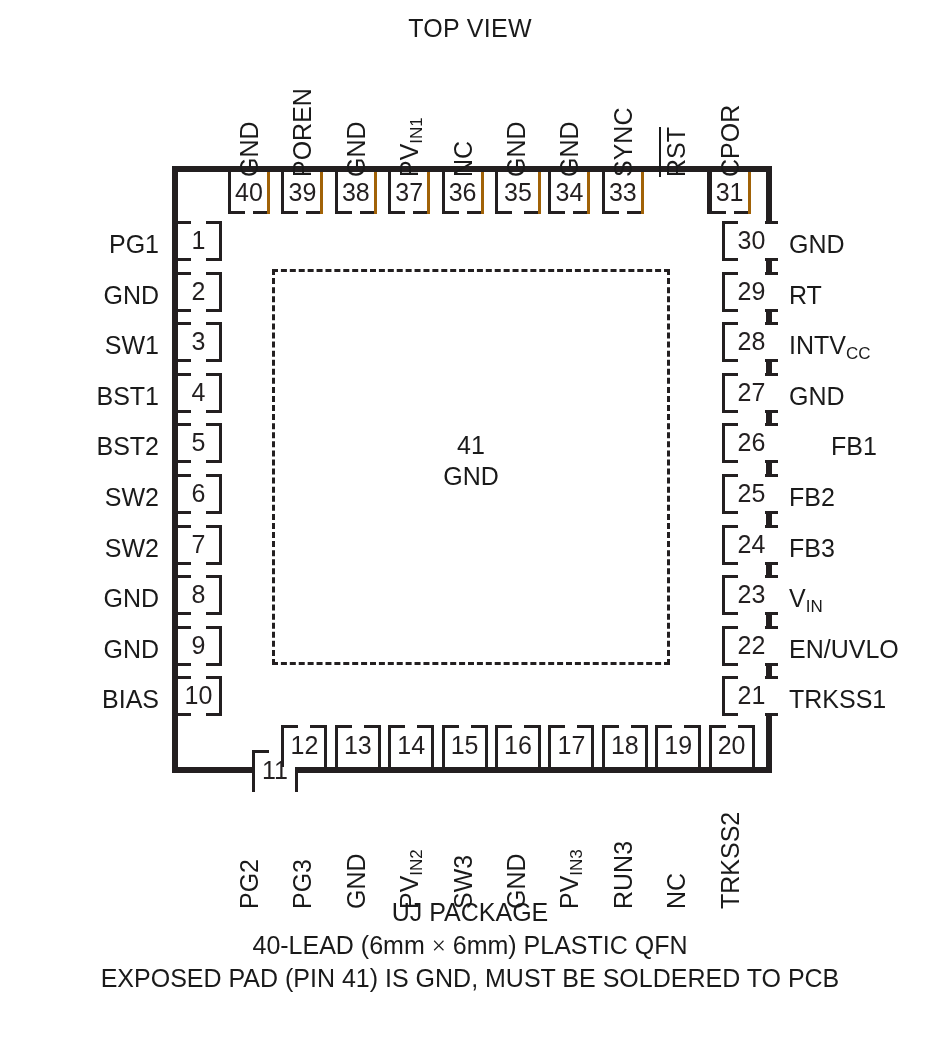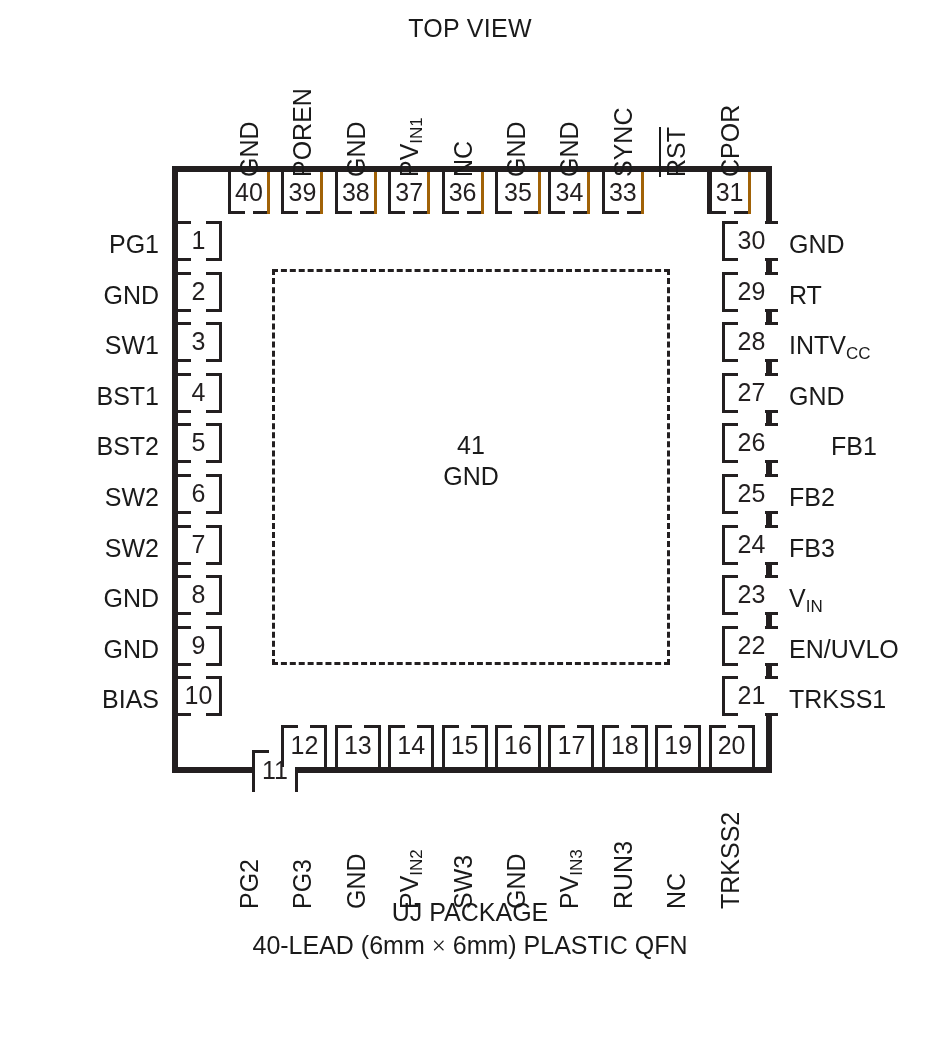--- a/index.html
+++ b/index.html
@@ -409,13 +409,14 @@
     <div class="label label-vert label-bottom" style="left: 529px; top: 884px;">GND</div>
     <div class="label label-vert label-bottom" style="left: 582.4px; top: 884px;">PV<sub>IN3</sub></div>
     <div class="label label-vert label-bottom" style="left: 635.8px; top: 884px;">RUN3</div>
     <div class="label label-vert label-bottom" style="left: 689.2px; top: 884px;">NC</div>
     <div class="label label-vert label-bottom" style="left: 742.6px; top: 884px;">TRKSS2</div>
   </div>
 
 <div id="caption">
   <div>UJ PACKAGE</div>
   <div><span>40-LEAD (6mm </span><span class="mult">×</span><span> 6mm) PLASTIC QFN</span></div>
+  <div>EXPOSED PAD (PIN 41) IS GND, MUST BE SOLDERED TO PCB</div>
 </div>
 
 </body></html>

